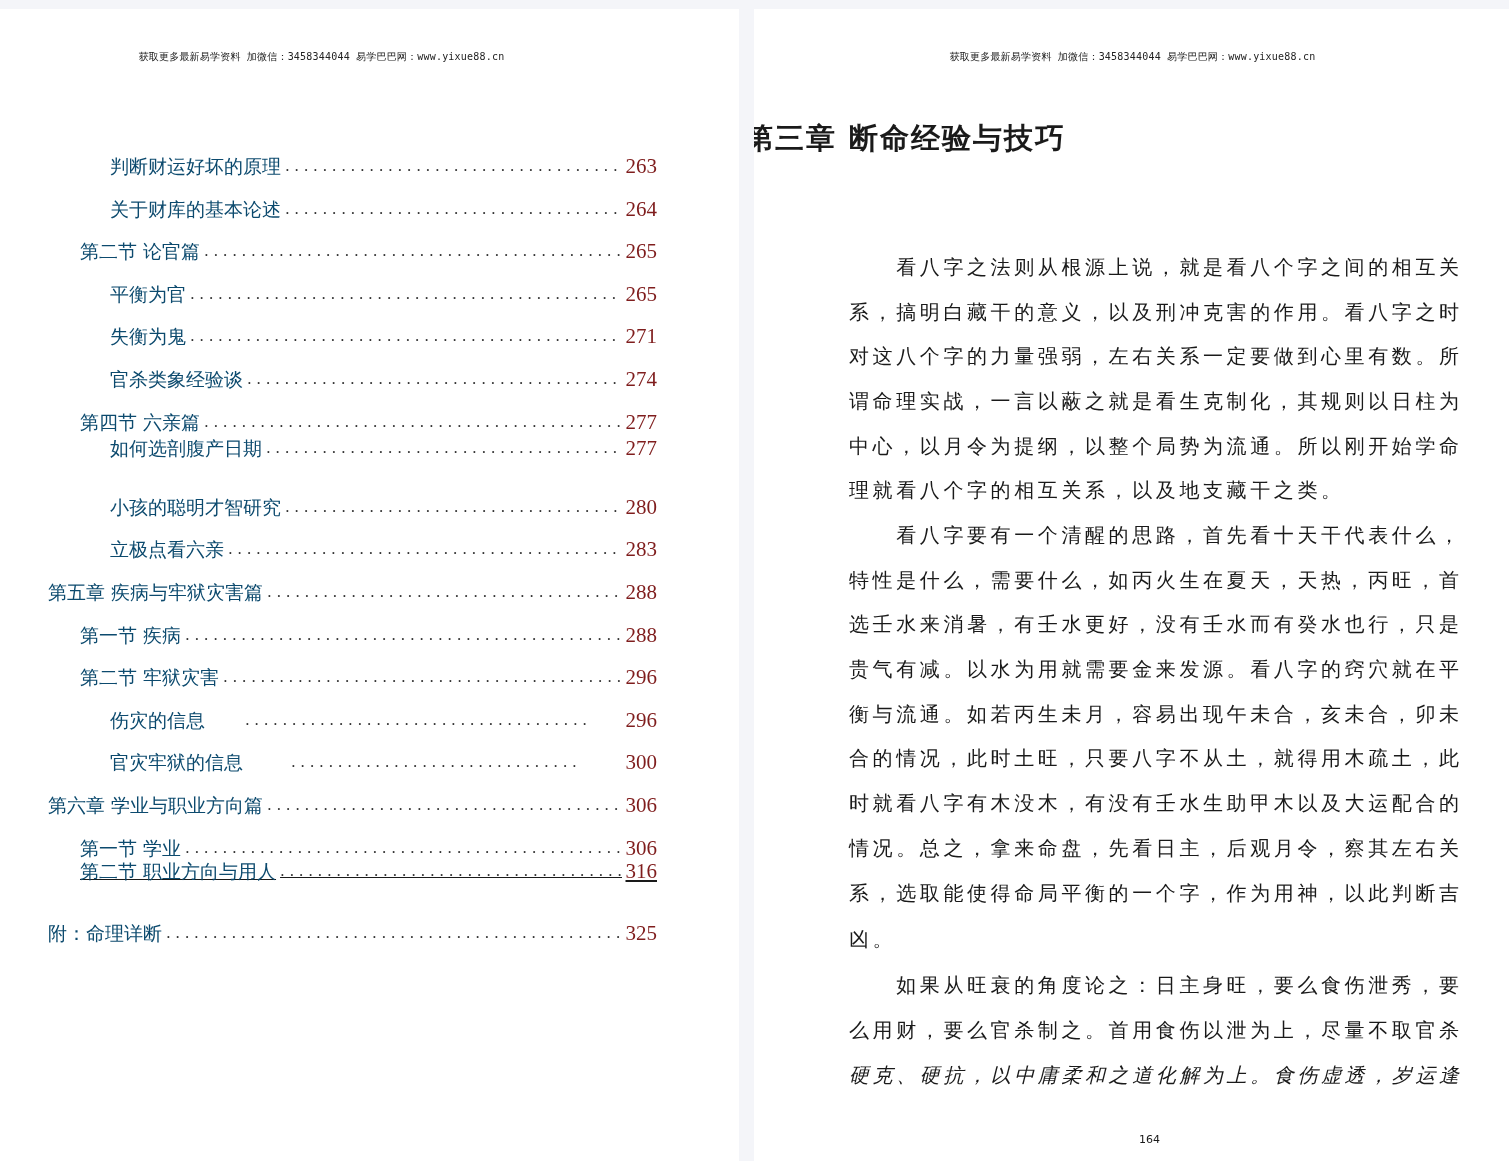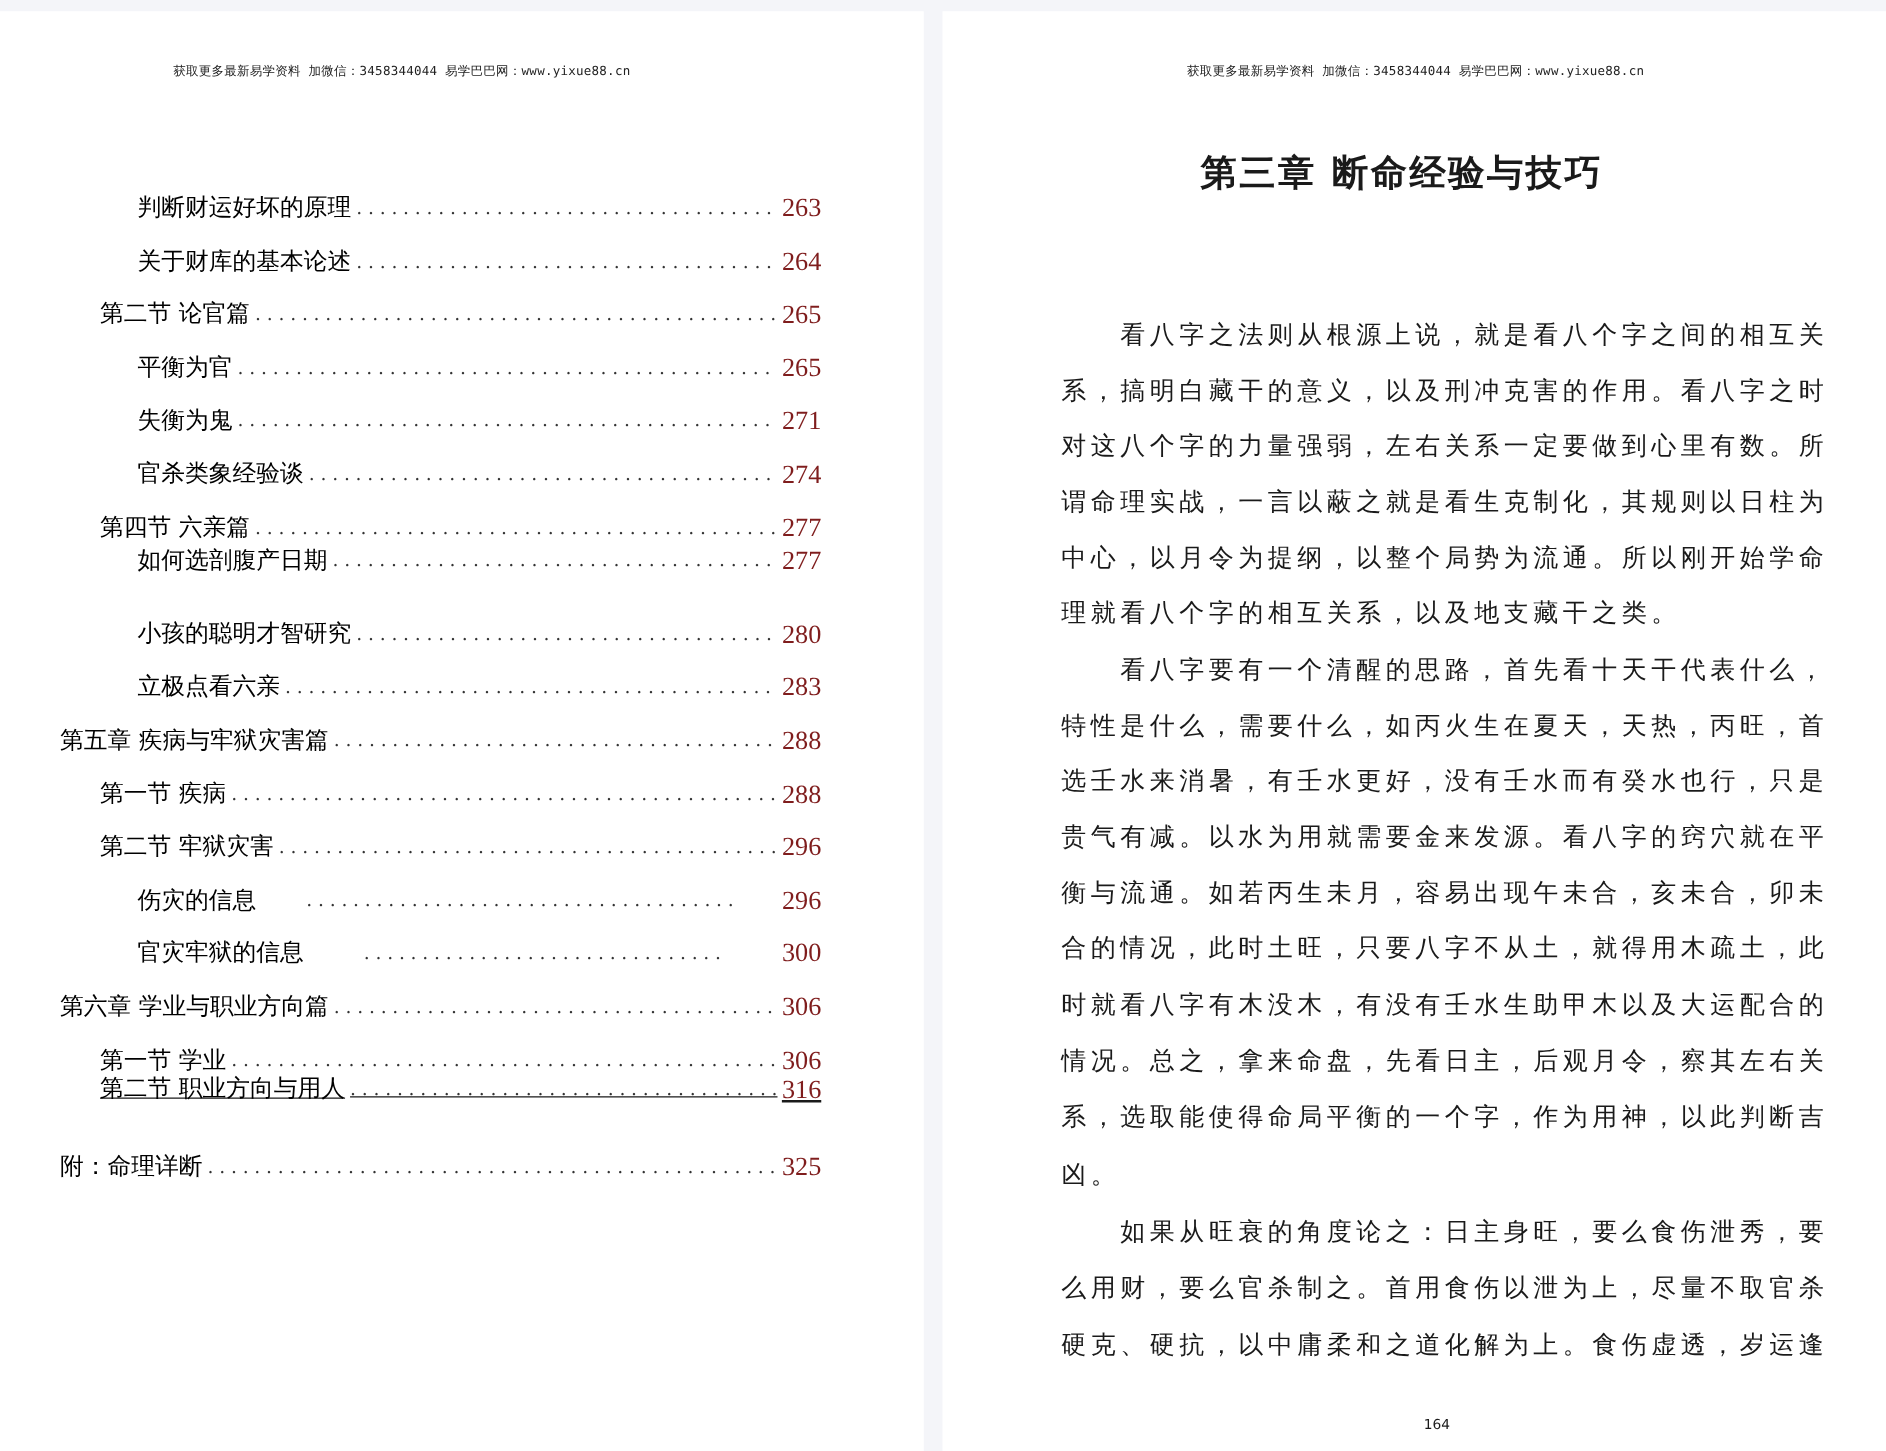--- a/index.html
+++ b/index.html
@@ -23,31 +23,31 @@
   }
   #left-page .header-note { left: -48px; }
   #right-page .header-note { left: 1px; }
 
   
   .toc { position: absolute; top: 138px; left: 0; width: 739px; }
   .toc-row {
     position: absolute; height: 30px; display: flex; align-items: flex-end;
     font-size: 19px; line-height: 22px;
   }
-  .toc-row .t { white-space: nowrap; font-family: "DejaVu Sans", "Liberation Sans", sans-serif; font-size: 19px; color:#000000;}
+  .toc-row .t { white-space: nowrap; font-family: "DejaVu Sans", "Liberation Sans", sans-serif; font-size: 19px; color:#0c4a6e;}
   .toc-row .dots {
     flex: 1; overflow: hidden; white-space: nowrap; margin: 0 4px;
     letter-spacing: 4.6px; font-size: 15px; color: #333;
   }
   .toc-row .p { font-family: "Liberation Serif", serif; font-size: 21px; color:#7f1d1d; }
 
   
   .chapter-title {
     position: absolute; top: 110px; left: 0; width: 100%;
-    text-align: center; font-size: 29px; font-weight: bold;
+    text-align: left; font-size: 29px; font-weight: bold;
     letter-spacing: 2px; left: -10px;
   }
   .section-title {
     position: absolute; top: 193px; left: -20px; width: 100%;
     text-align: center; font-size: 22px; font-weight: bold; letter-spacing: 1px;
   }
   .body-text { position: absolute; left: 95px; width: 600px; }
   .line {
     position: absolute; left: 0; white-space: nowrap;
     font-size: 20px; letter-spacing: 3.6px; height: 28px; line-height: 28px;
@@ -184,16 +184,16 @@
       <div class="line" style="top: 601px;">选壬水来消暑，有壬水更好，没有壬水而有癸水也行，只是</div>
       <div class="line" style="top: 646px;">贵气有减。以水为用就需要金来发源。看八字的窍穴就在平</div>
       <div class="line" style="top: 691px;">衡与流通。如若丙生未月，容易出现午未合，亥未合，卯未</div>
       <div class="line" style="top: 735px;">合的情况，此时土旺，只要八字不从土，就得用木疏土，此</div>
       <div class="line" style="top: 780px;">时就看八字有木没木，有没有壬水生助甲木以及大运配合的</div>
       <div class="line" style="top: 825px;">情况。总之，拿来命盘，先看日主，后观月令，察其左右关</div>
       <div class="line" style="top: 870px;">系，选取能使得命局平衡的一个字，作为用神，以此判断吉</div>
       <div class="line" style="top: 916px;">凶。</div>
       <div class="line" style="top: 962px;">　　如果从旺衰的角度论之：日主身旺，要么食伤泄秀，要</div>
       <div class="line" style="top: 1007px;">么用财，要么官杀制之。首用食伤以泄为上，尽量不取官杀</div>
-      <div class="line" style="top: 1052px;">硬克、硬抗，以中庸柔和之道化解为上。食伤虚透，岁运逢</div>
+      <div class="line" style="top: 1052px; font-style: italic;">硬克、硬抗，以中庸柔和之道化解为上。食伤虚透，岁运逢</div>
     </div>
   <div class="page-number">164</div>
 </div>
 
 </body></html>

